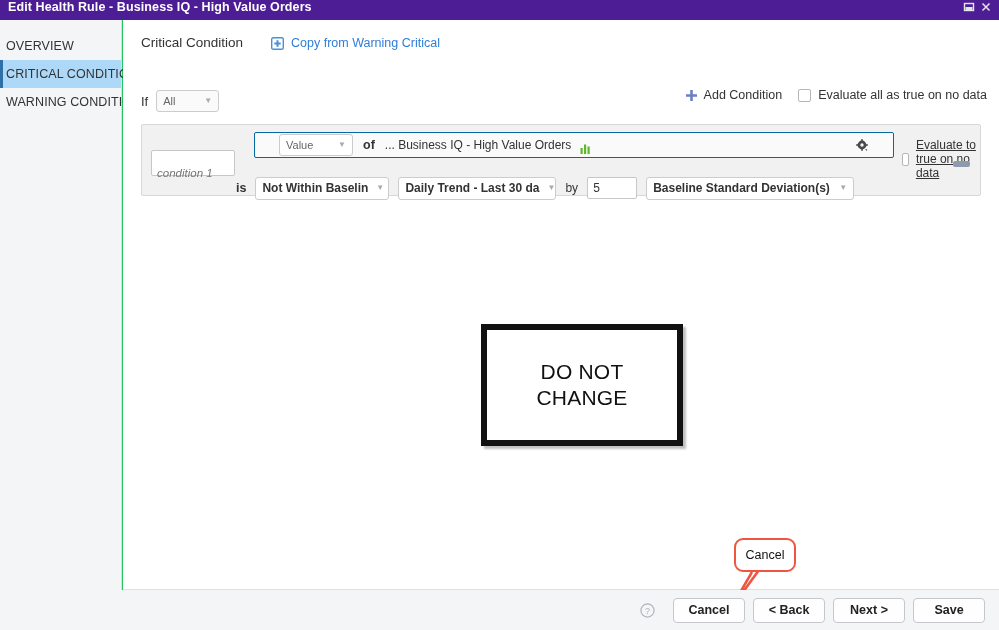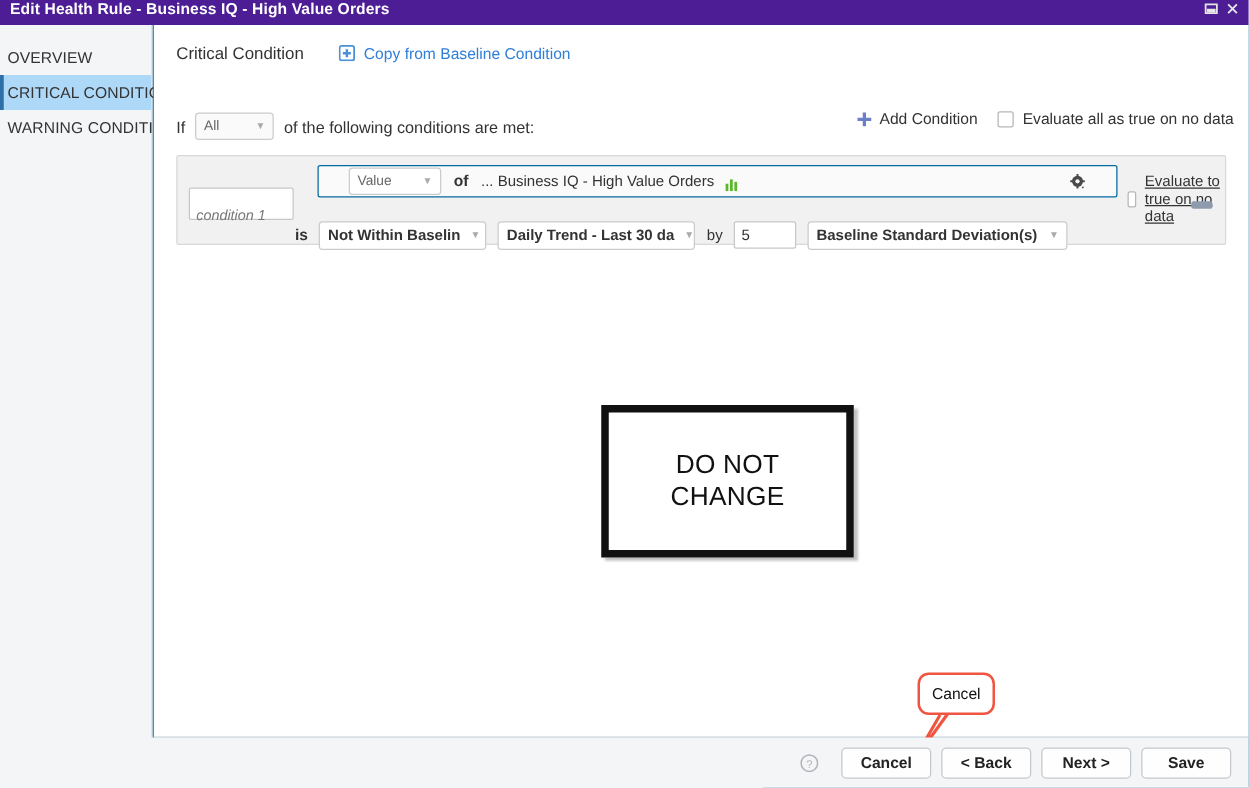--- a/index.html
+++ b/index.html
@@ -24,21 +24,21 @@
     font-size:12.5px; font-weight:bold; letter-spacing:.1px;
     white-space:nowrap; flex:1;
   }
   .wbtn{ width:14px; height:14px; margin-left:3px; position:relative; cursor:default;}
   .wbtn svg{display:block;}
 
   
   #frame{
     position:absolute; left:0; top:20px;
     width:999px; height:610px;
-    background:#0369a1;
+    background:#22c55e;
   }
 
   
   #sidebar{
     position:absolute; left:0; top:0;
     width:122px; height:572px;
     background:#f4f5f7;
     border-right:1px solid #d9dde1;
     padding-top:12px;
   }
@@ -236,31 +236,30 @@
 
     <div id="hdr-row">
       <div id="hdr-title">Critical Condition</div>
       <div id="copy-link">
         <span id="copy-icon">
           <svg width="13" height="13" viewBox="0 0 13 13">
             <rect x="0.7" y="0.7" width="11.6" height="11.6" rx="1.6" fill="none" stroke="#4a90d9" stroke-width="1.4"></rect>
             <path d="M6.5 3.3 V9.7 M3.3 6.5 H9.7" stroke="#4a90d9" stroke-width="2" fill="none"></path>
           </svg>
         </span>
-        <span id="copy-label">Copy from Baseline Condition</span>
+        <span id="copy-label">Copy from Warning Critical</span>
       </div>
     </div>
 
     <div id="if-row">
       <span>If</span>
       <div class="sel" id="all-sel">
         <span>All</span>
         <span class="car">▼</span>
       </div>
-      <span>of the following conditions are met:</span>
     </div>
 
     <div id="right-ctrls">
       <span id="plus-icon">
         <svg width="13" height="13" viewBox="0 0 13 13">
           <path d="M6.5 1 V12 M1 6.5 H12" stroke="#6b7fc7" stroke-width="2.6" fill="none"></path>
         </svg>
       </span>
       <span id="add-cond-label">Add Condition</span>
       <span class="cbox"></span>

